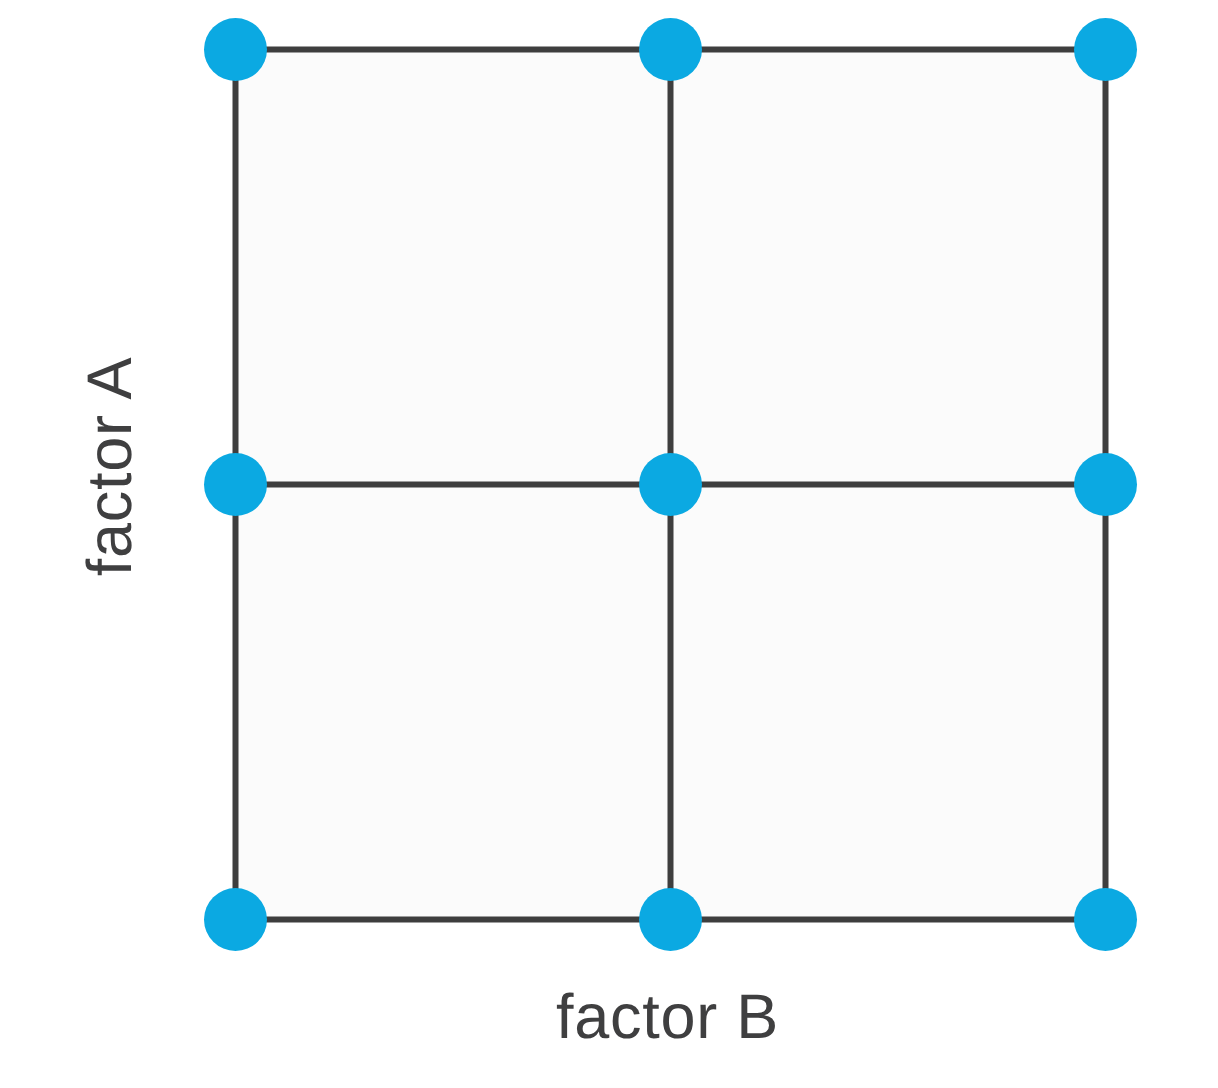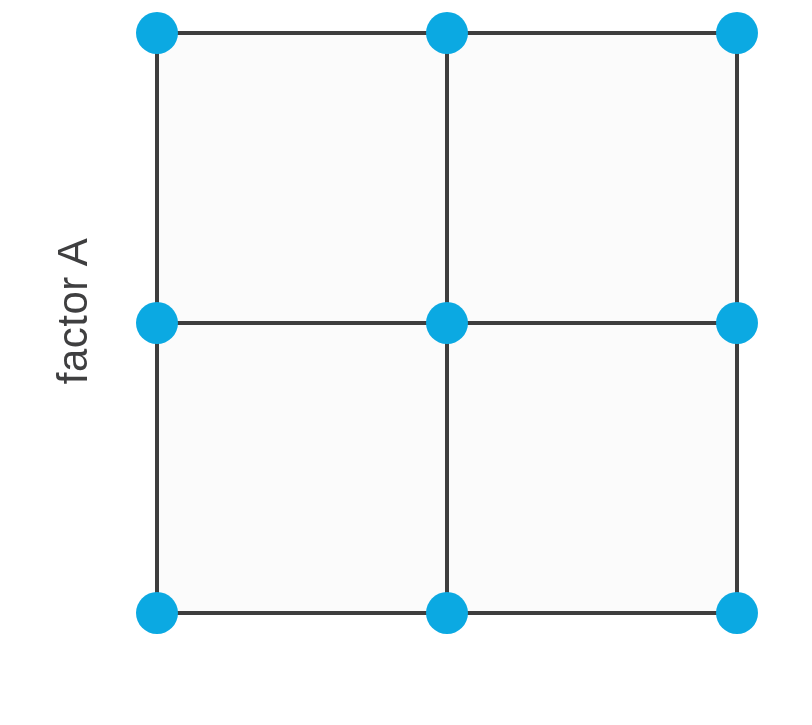--- a/index.html
+++ b/index.html
@@ -61,13 +61,14 @@
       <circle cx="447" cy="33" r="21" fill="#0ba9e2"></circle>
       <circle cx="737" cy="33" r="21" fill="#0ba9e2"></circle>
       <circle cx="157" cy="323" r="21" fill="#0ba9e2"></circle>
       <circle cx="447" cy="323" r="21" fill="#0ba9e2"></circle>
       <circle cx="737" cy="323" r="21" fill="#0ba9e2"></circle>
       <circle cx="157" cy="613" r="21" fill="#0ba9e2"></circle>
       <circle cx="447" cy="613" r="21" fill="#0ba9e2"></circle>
       <circle cx="737" cy="613" r="21" fill="#0ba9e2"></circle>
     </svg>
   <div class="axis-label label-a" style="color: rgb(63, 63, 64);">factor A</div>
+  <div class="axis-label label-b" style="color: rgb(63, 63, 64);">factor B</div>
 </div>
 
 </body></html>

